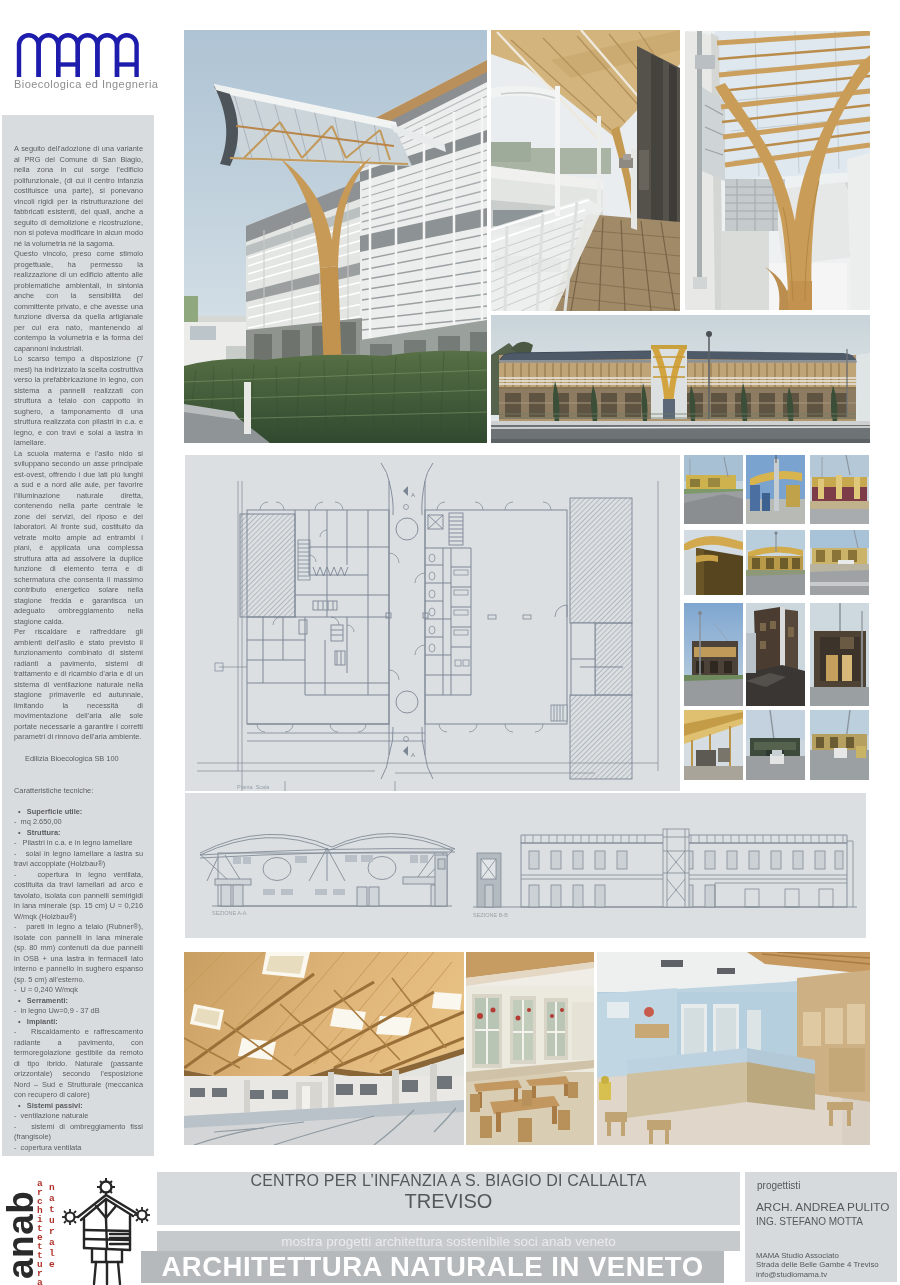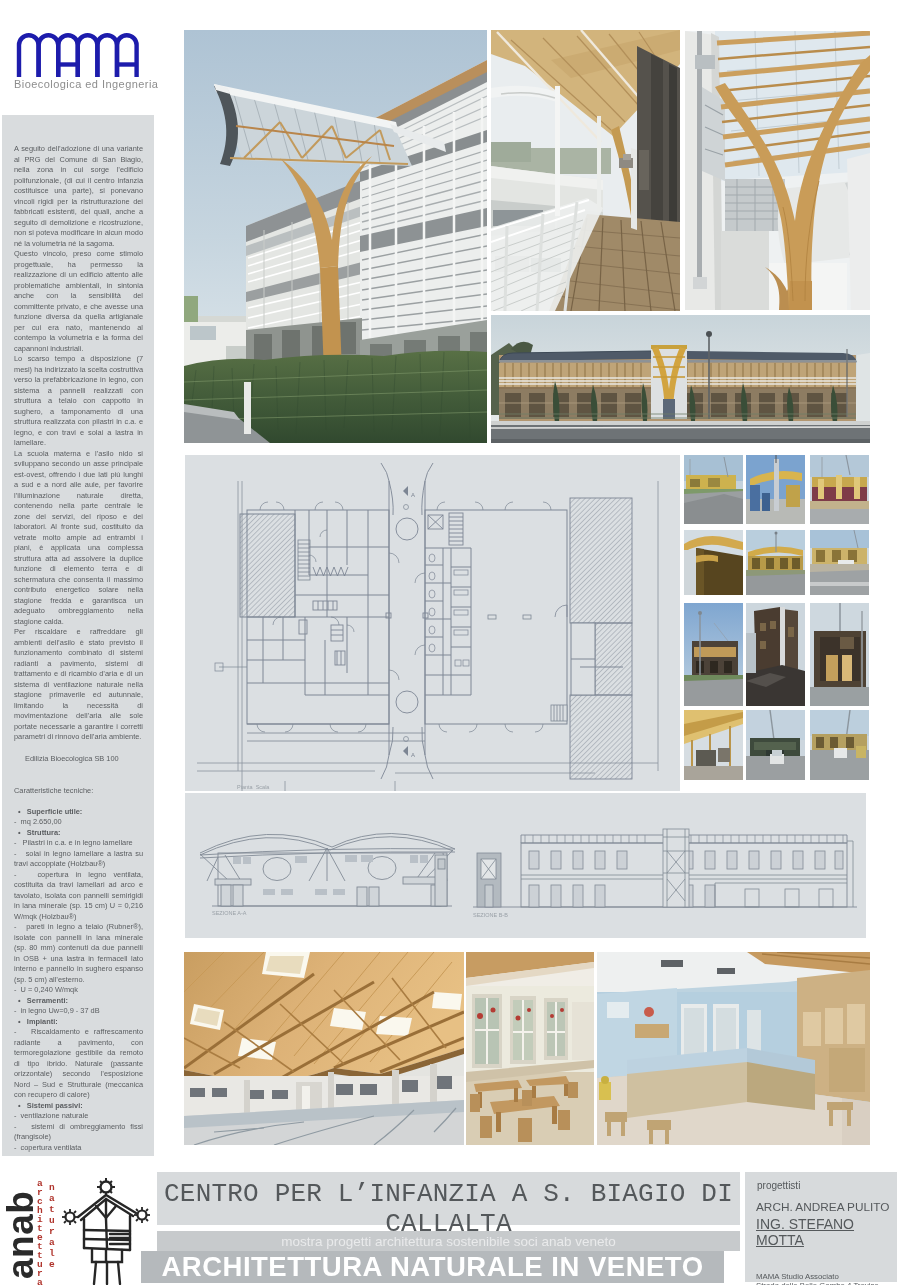--- a/index.html
+++ b/index.html
@@ -1358,30 +1358,30 @@
 <line x1="136" y1="35" x2="138" y2="37"></line>
           <line x1="146" y1="45" x2="148" y2="47"></line>
 <line x1="136" y1="47" x2="138" y2="45"></line>
           <line x1="146" y1="37" x2="148" y2="35"></line>
 </g>
 </g>
 </svg>
 </div>
 
 <div class="abs" style="left:157px;top:1172px;width:583px;height:53px;background:#d7dadc;color:#54585b;text-align:center;">
-  <div style="font-size:26px;letter-spacing:0.2px;padding-top:7px;font-family:Liberation Mono, monospace;">CENTRO PER L’INFANZIA A S. BIAGIO DI CALLALTA</div>
+  <div style="font-size:16px;letter-spacing:0.2px;padding-top:0;">CENTRO PER L’INFANZIA A S. BIAGIO DI CALLALTA</div>
   <div style="font-size:20px;">TREVISO</div>
 </div>
 
 <div class="abs" style="left:157px;top:1231px;width:583px;height:20px;background:#c7cacc;color:#e9eaeb;text-align:center;font-size:13.5px;">
   <div style="padding-top:3px;">mostra progetti architettura sostenibile soci anab veneto</div>
 </div>
 
 <div class="abs" style="left:141px;top:1251px;width:583px;height:32px;background:#b5b9bc;color:#ffffff;text-align:center;">
   <div style="font-size:27.5px;font-weight:bold;letter-spacing:0.5px;margin-top:0px;">ARCHITETTURA NATURALE IN VENETO</div>
 </div>
 
 <div class="abs" style="left:745px;top:1172px;width:152px;height:110px;background:#d7dadc;color:#55595c;">
   <div style="font-size:10px;margin:8px 0 0 12px;">progettisti</div>
   <div style="font-size:11.8px;margin:9px 0 0 11px;">ARCH. ANDREA PULITO</div>
-  <div style="font-size:14px;margin:2px 0 0 11px;text-decoration:underline;">ING. STEFANO MOTTA</div>
+  <div style="font-size:10px;margin:2px 0 0 11px;">ING. STEFANO MOTTA</div>
   <div style="font-size:7.8px;margin:24px 0 0 11px;line-height:9.3px;">MAMA Studio Associato<br>Strada delle Belle Gambe 4 Treviso<br>info@studiomama.tv</div>
 </div>
 
 </body></html>

